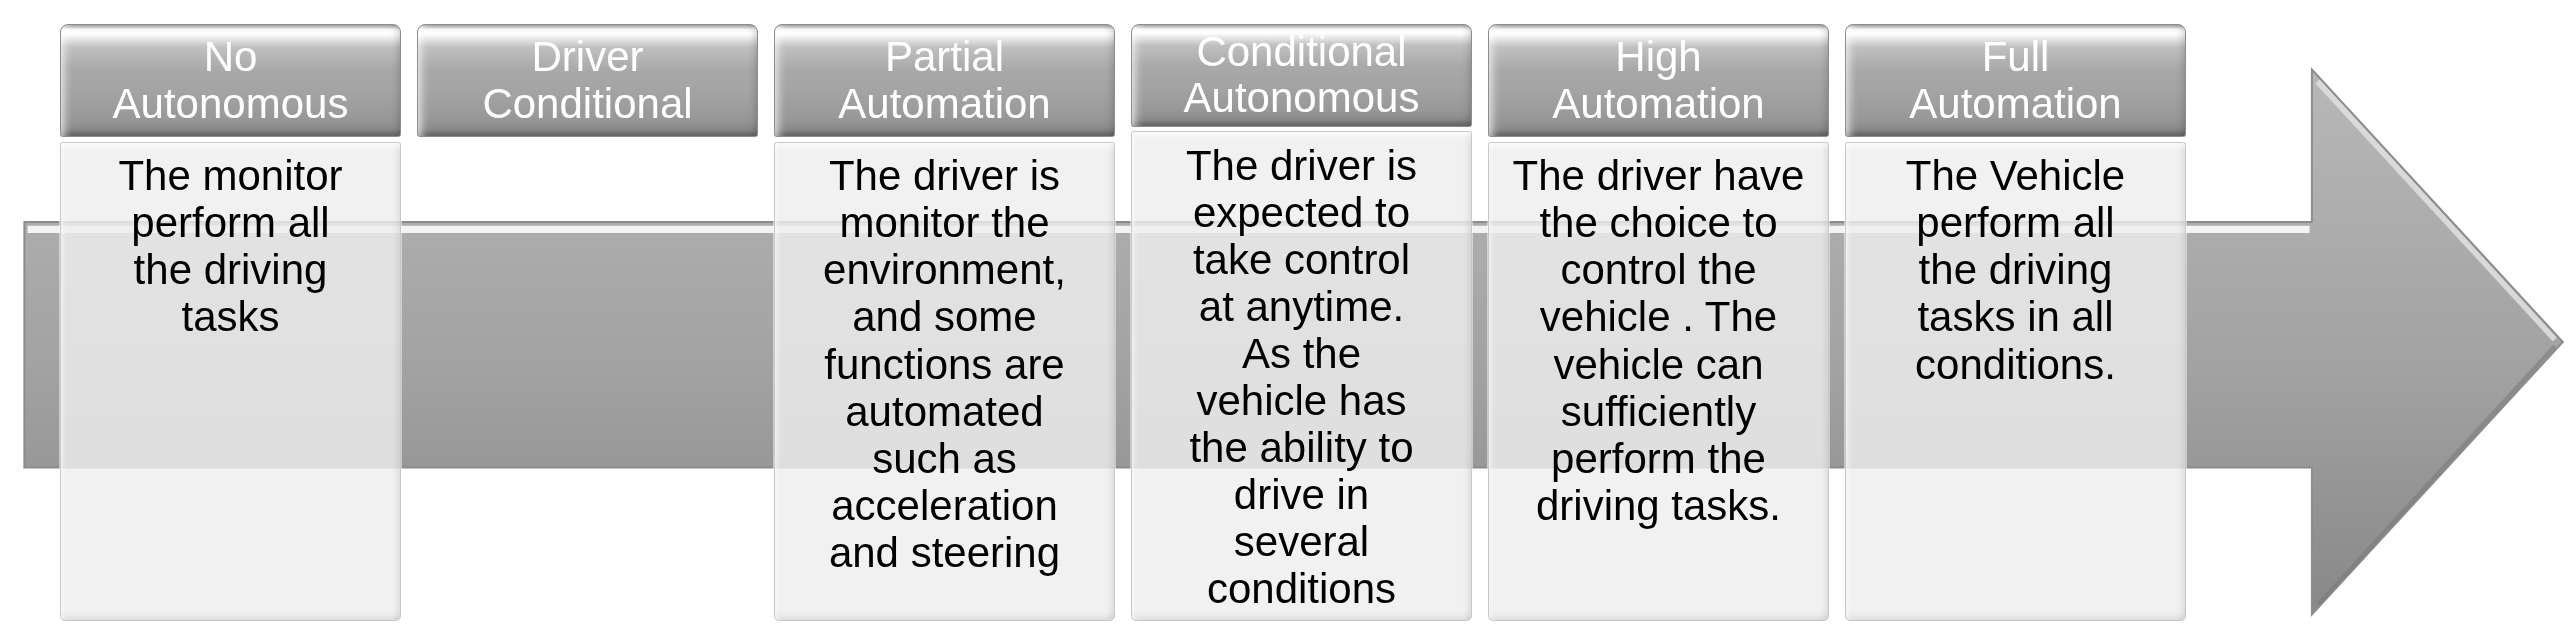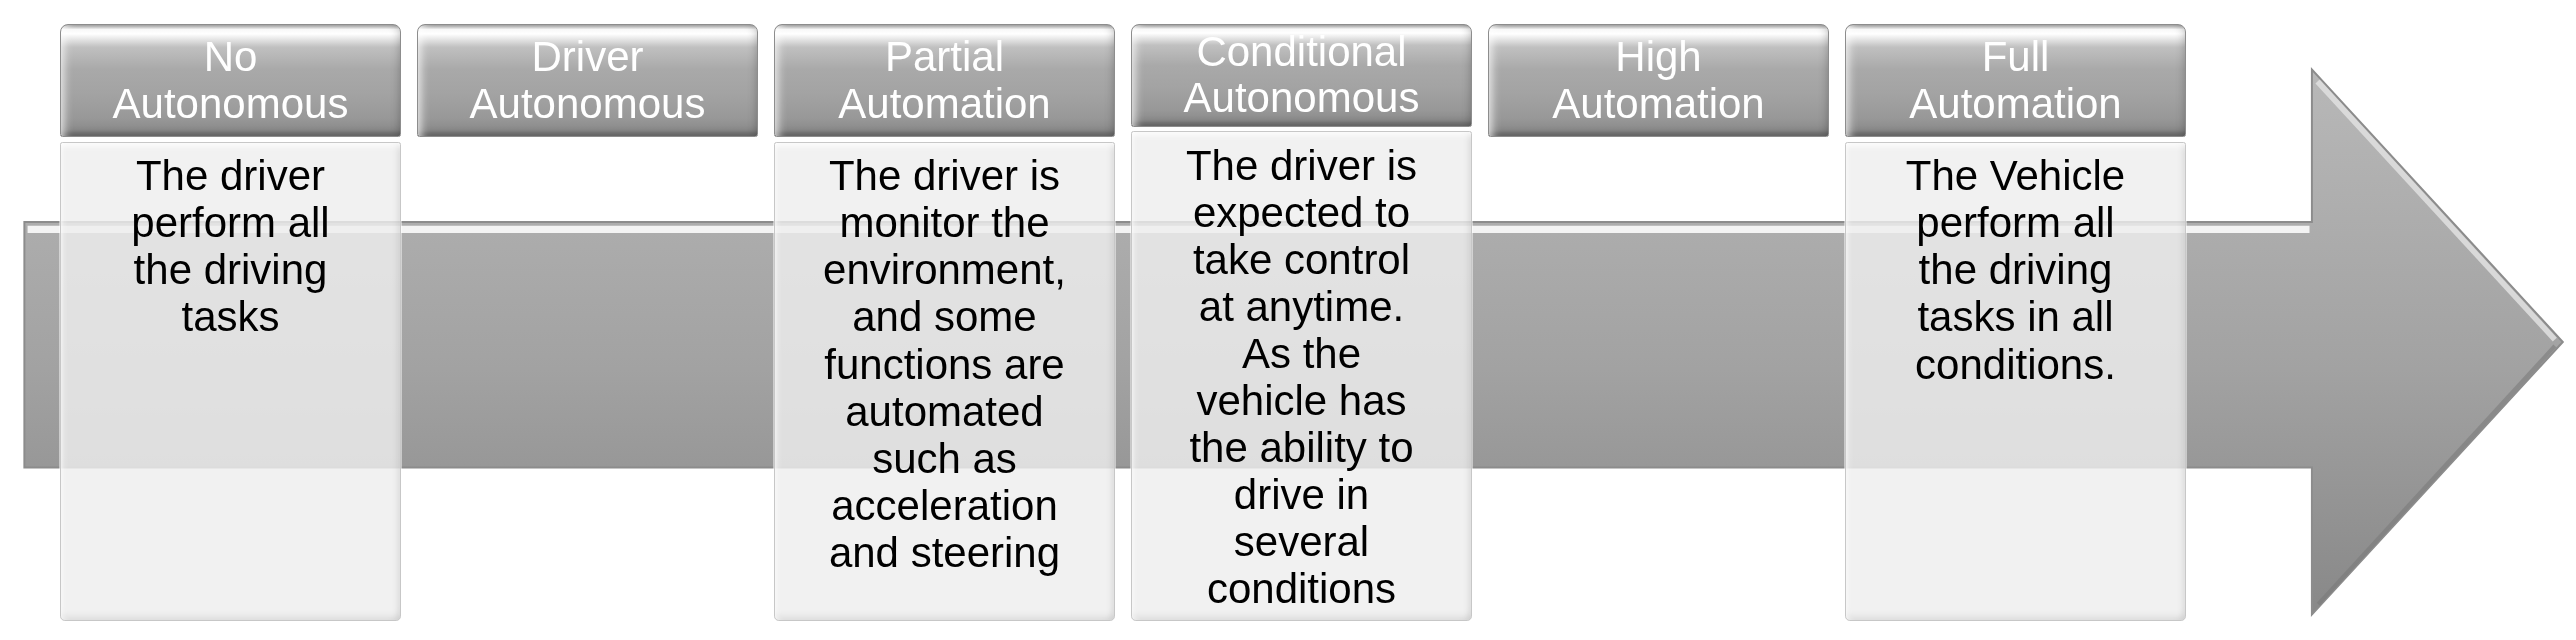--- a/index.html
+++ b/index.html
@@ -108,30 +108,30 @@
   </svg>
 
   <div class="stages">
 
     <div class="stage">
       <div class="stage-header">
         <span>No
 Autonomous</span>
       </div>
       <div class="stage-gap"></div>
-      <div class="stage-body">The driver
+      <div class="stage-body">The monitor
 perform all
 the driving
 tasks</div>
     </div>
 
     <div class="stage">
       <div class="stage-header">
         <span>Driver
-Autonomous</span>
+Conditional</span>
       </div>
       <div class="stage-gap"></div>
     </div>
 
     <div class="stage">
       <div class="stage-header">
         <span>Partial
 Automation</span>
       </div>
       <div class="stage-gap"></div>
@@ -163,20 +163,28 @@
 several
 conditions</div>
     </div>
 
     <div class="stage">
       <div class="stage-header">
         <span>High
 Automation</span>
       </div>
       <div class="stage-gap"></div>
+      <div class="stage-body">The driver have
+the choice to
+control the
+vehicle . The
+vehicle can
+sufficiently
+perform the
+driving tasks.</div>
     </div>
 
     <div class="stage">
       <div class="stage-header">
         <span>Full
 Automation</span>
       </div>
       <div class="stage-gap"></div>
       <div class="stage-body">The Vehicle
 perform all

